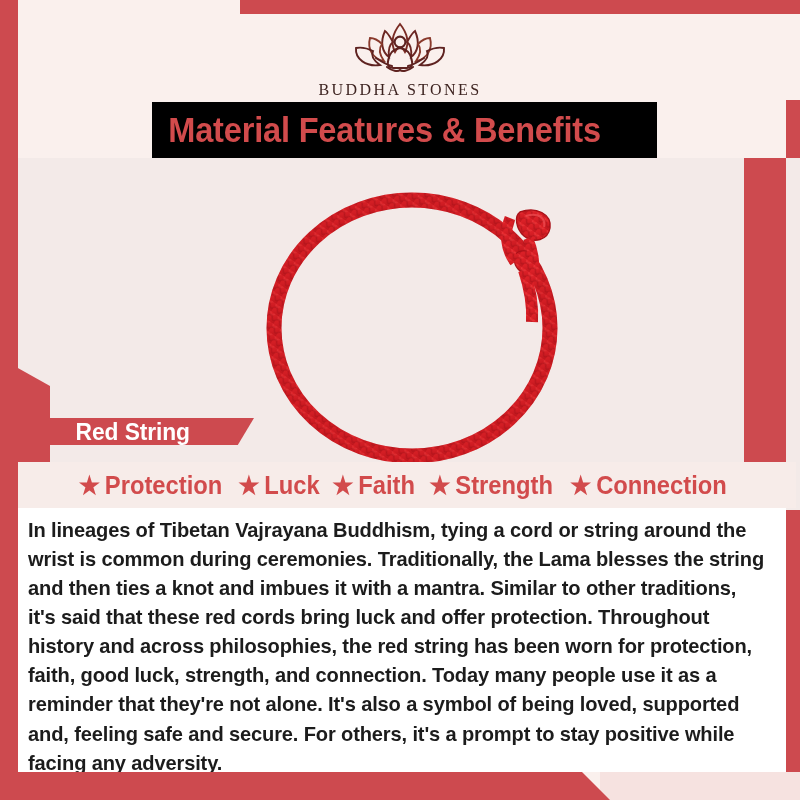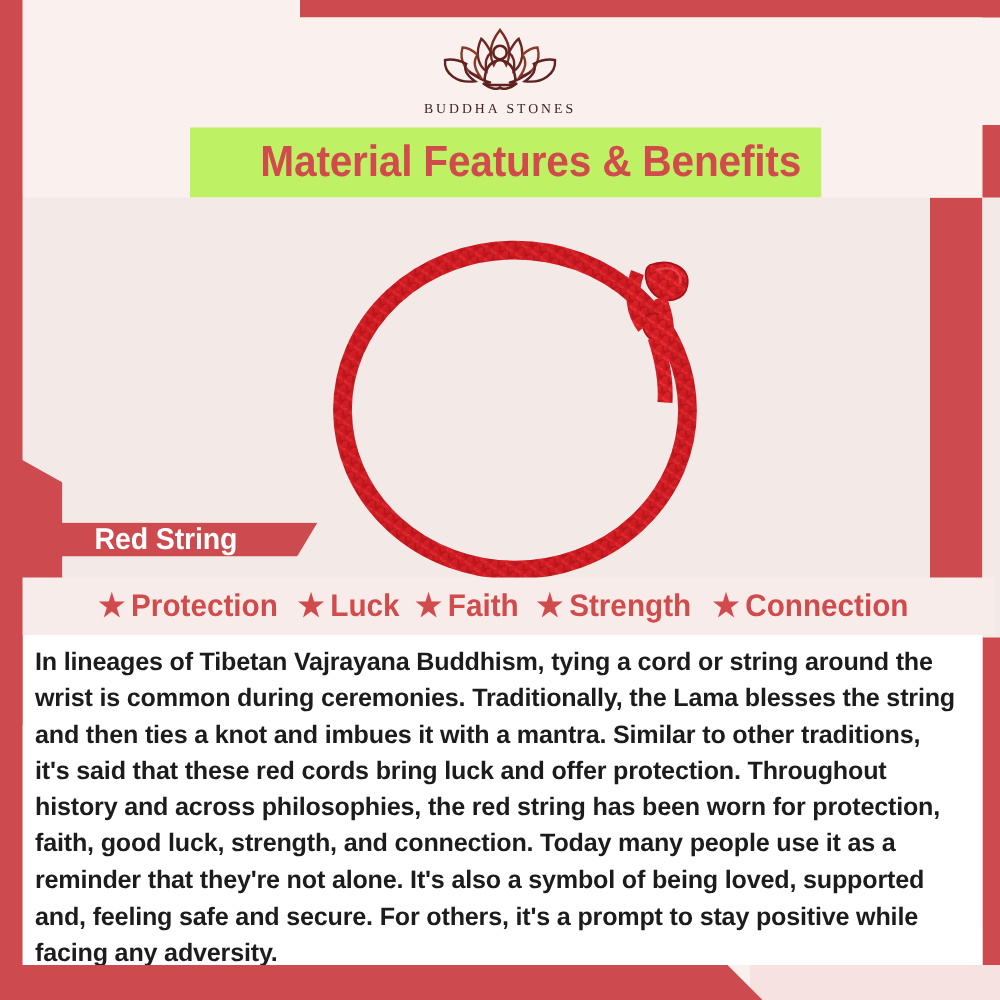--- a/index.html
+++ b/index.html
@@ -46,31 +46,31 @@
     background:#faf0ed;
   }
   .logo-wrap{
     position:absolute;top:4px;left:0;right:0;
     display:flex;flex-direction:column;align-items:center;
   }
   .logo-mark{width:120px;height:62px;display:block;}
   .logo-word{
     margin-top:1px;
     font-family:"Liberation Serif", serif;
-    font-size:11px;
+    font-size:16px;
     letter-spacing:2.4px;
     color:#3d2320;
     font-weight:400;
   }
 
   
   .title-banner{
     position:absolute;top:102px;left:152px;width:505px;height:56px;
-    background:#bef264;
-    display:flex;align-items:center;justify-content:flex-end;
+    background:#000000;
+    display:flex;align-items:center;justify-content:flex-start;
   }
   .title-text{
     font-size:35px;
     font-weight:bold;
     color:#d24b4c;
     letter-spacing:-0.2px;
     transform:scaleX(0.93);
     white-space:nowrap;
   }
 

